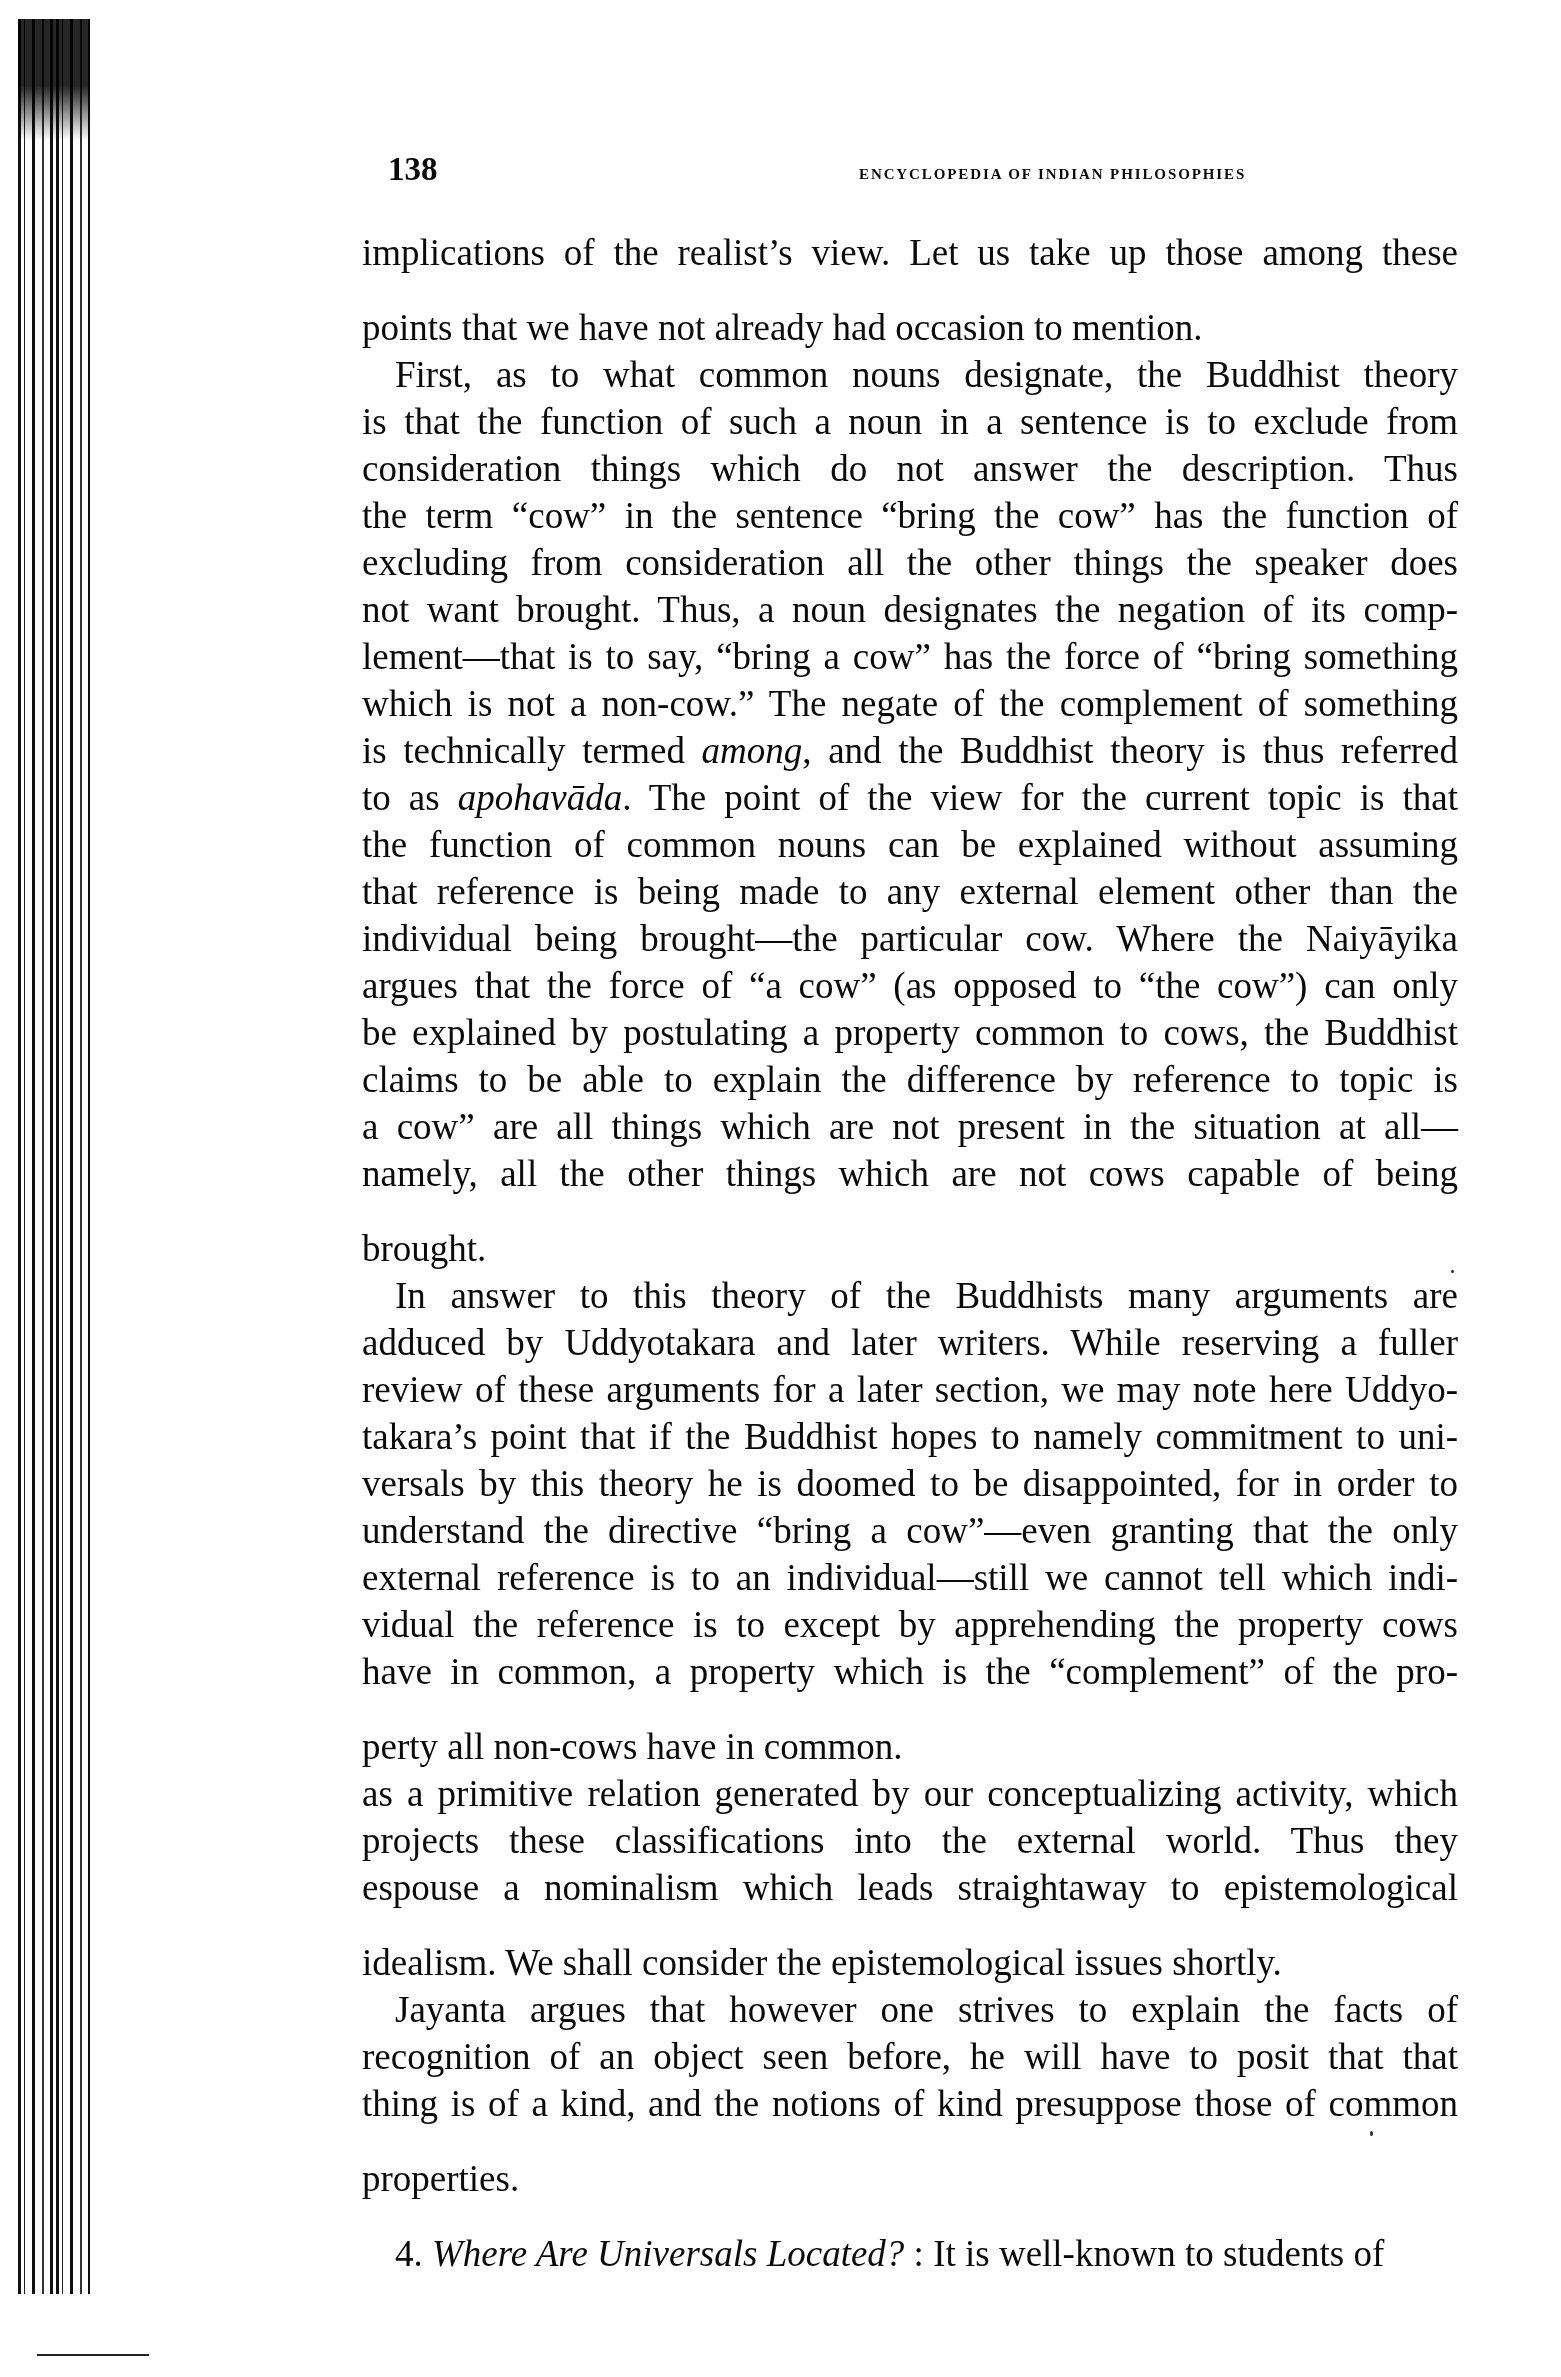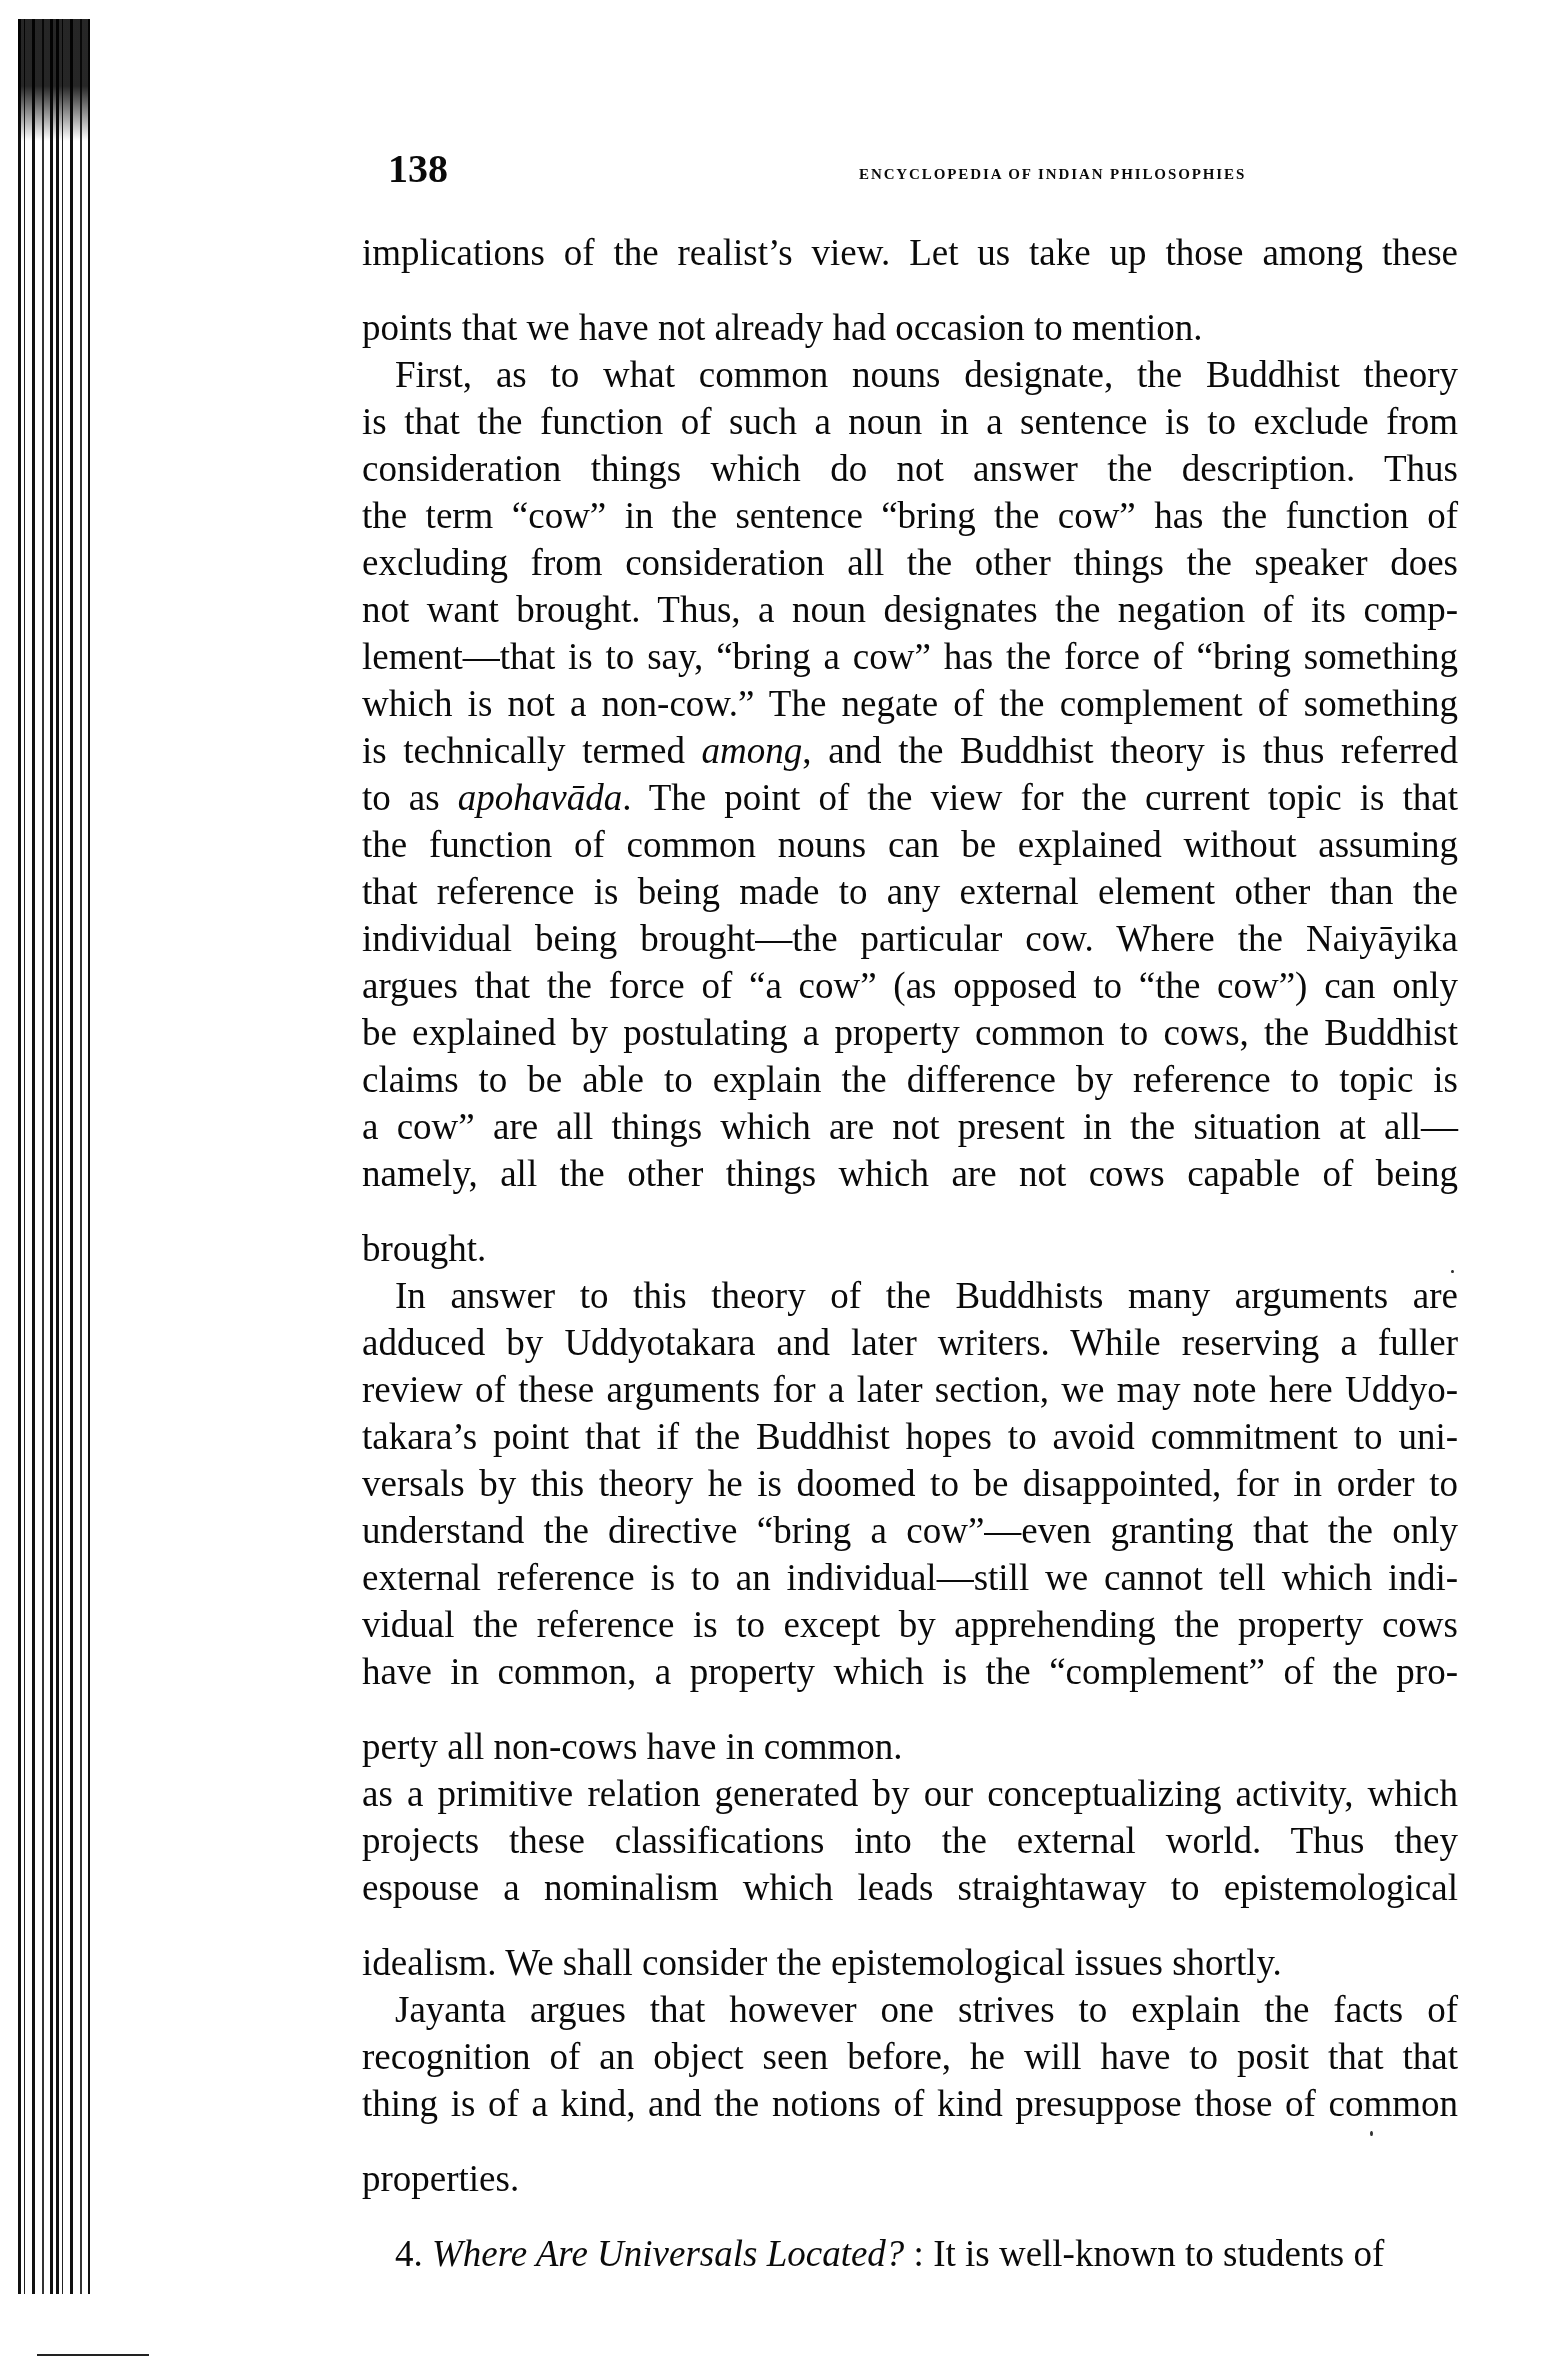--- a/index.html
+++ b/index.html
@@ -48,21 +48,21 @@
       left: 37px;
       top: 2354px;
       width: 112px;
       height: 1.9px;
       background: #222;
     }
     .page-number {
       position: absolute;
       left: 388px;
       top: 151px;
-      font-size: 40px;
+      font-size: 33px;
       line-height: 36px;
       font-weight: bold;
     }
     .running-head {
       position: absolute;
       left: 859px;
       top: 163px;
       width: 525px;
       font-size: 15px;
       line-height: 22px;
@@ -127,21 +127,21 @@
     <div class="line"><span>individual being brought—the particular cow.  Where the Naiyāyika</span></div>
     <div class="line"><span>argues that the force of “a cow” (as opposed to “the cow”) can only</span></div>
     <div class="line"><span>be explained by postulating a property common to cows, the Buddhist</span></div>
     <div class="line"><span>claims to be able to explain the difference by reference to topic is</span></div>
     <div class="line"><span>a cow” are all things which are not present in the situation at all—</span></div>
     <div class="line"><span>namely, all the other things which are not cows capable of being</span></div>
     <div class="line last"><span>brought.</span></div>
     <div class="line indent"><span>In answer to this theory of the Buddhists many arguments are</span></div>
     <div class="line"><span>adduced by Uddyotakara and later writers.  While reserving a fuller</span></div>
     <div class="line"><span>review of these arguments for a later section, we may note here Uddyo-</span></div>
-    <div class="line"><span>takara’s point that if the Buddhist hopes to avoid commitment to uni-</span></div>
+    <div class="line"><span>takara’s point that if the Buddhist hopes to namely commitment to uni-</span></div>
     <div class="line"><span>versals by this theory he is doomed to be disappointed, for in order to</span></div>
     <div class="line"><span>understand the directive “bring a cow”—even granting that the only</span></div>
     <div class="line"><span>external reference is to an individual—still we cannot tell which indi-</span></div>
     <div class="line"><span>vidual the reference is to except by apprehending the property cows</span></div>
     <div class="line"><span>have in common, a property which is the “complement” of the pro-</span></div>
     <div class="line last"><span>perty all non-cows have in common.</span></div>
     <div class="line"><span>as a primitive relation generated by our conceptualizing activity, which</span></div>
     <div class="line"><span>projects these classifications into the external world.  Thus they</span></div>
     <div class="line"><span>espouse a nominalism which leads straightaway to epistemological</span></div>
     <div class="line last"><span>idealism.  We shall consider the epistemological issues shortly.</span></div>

